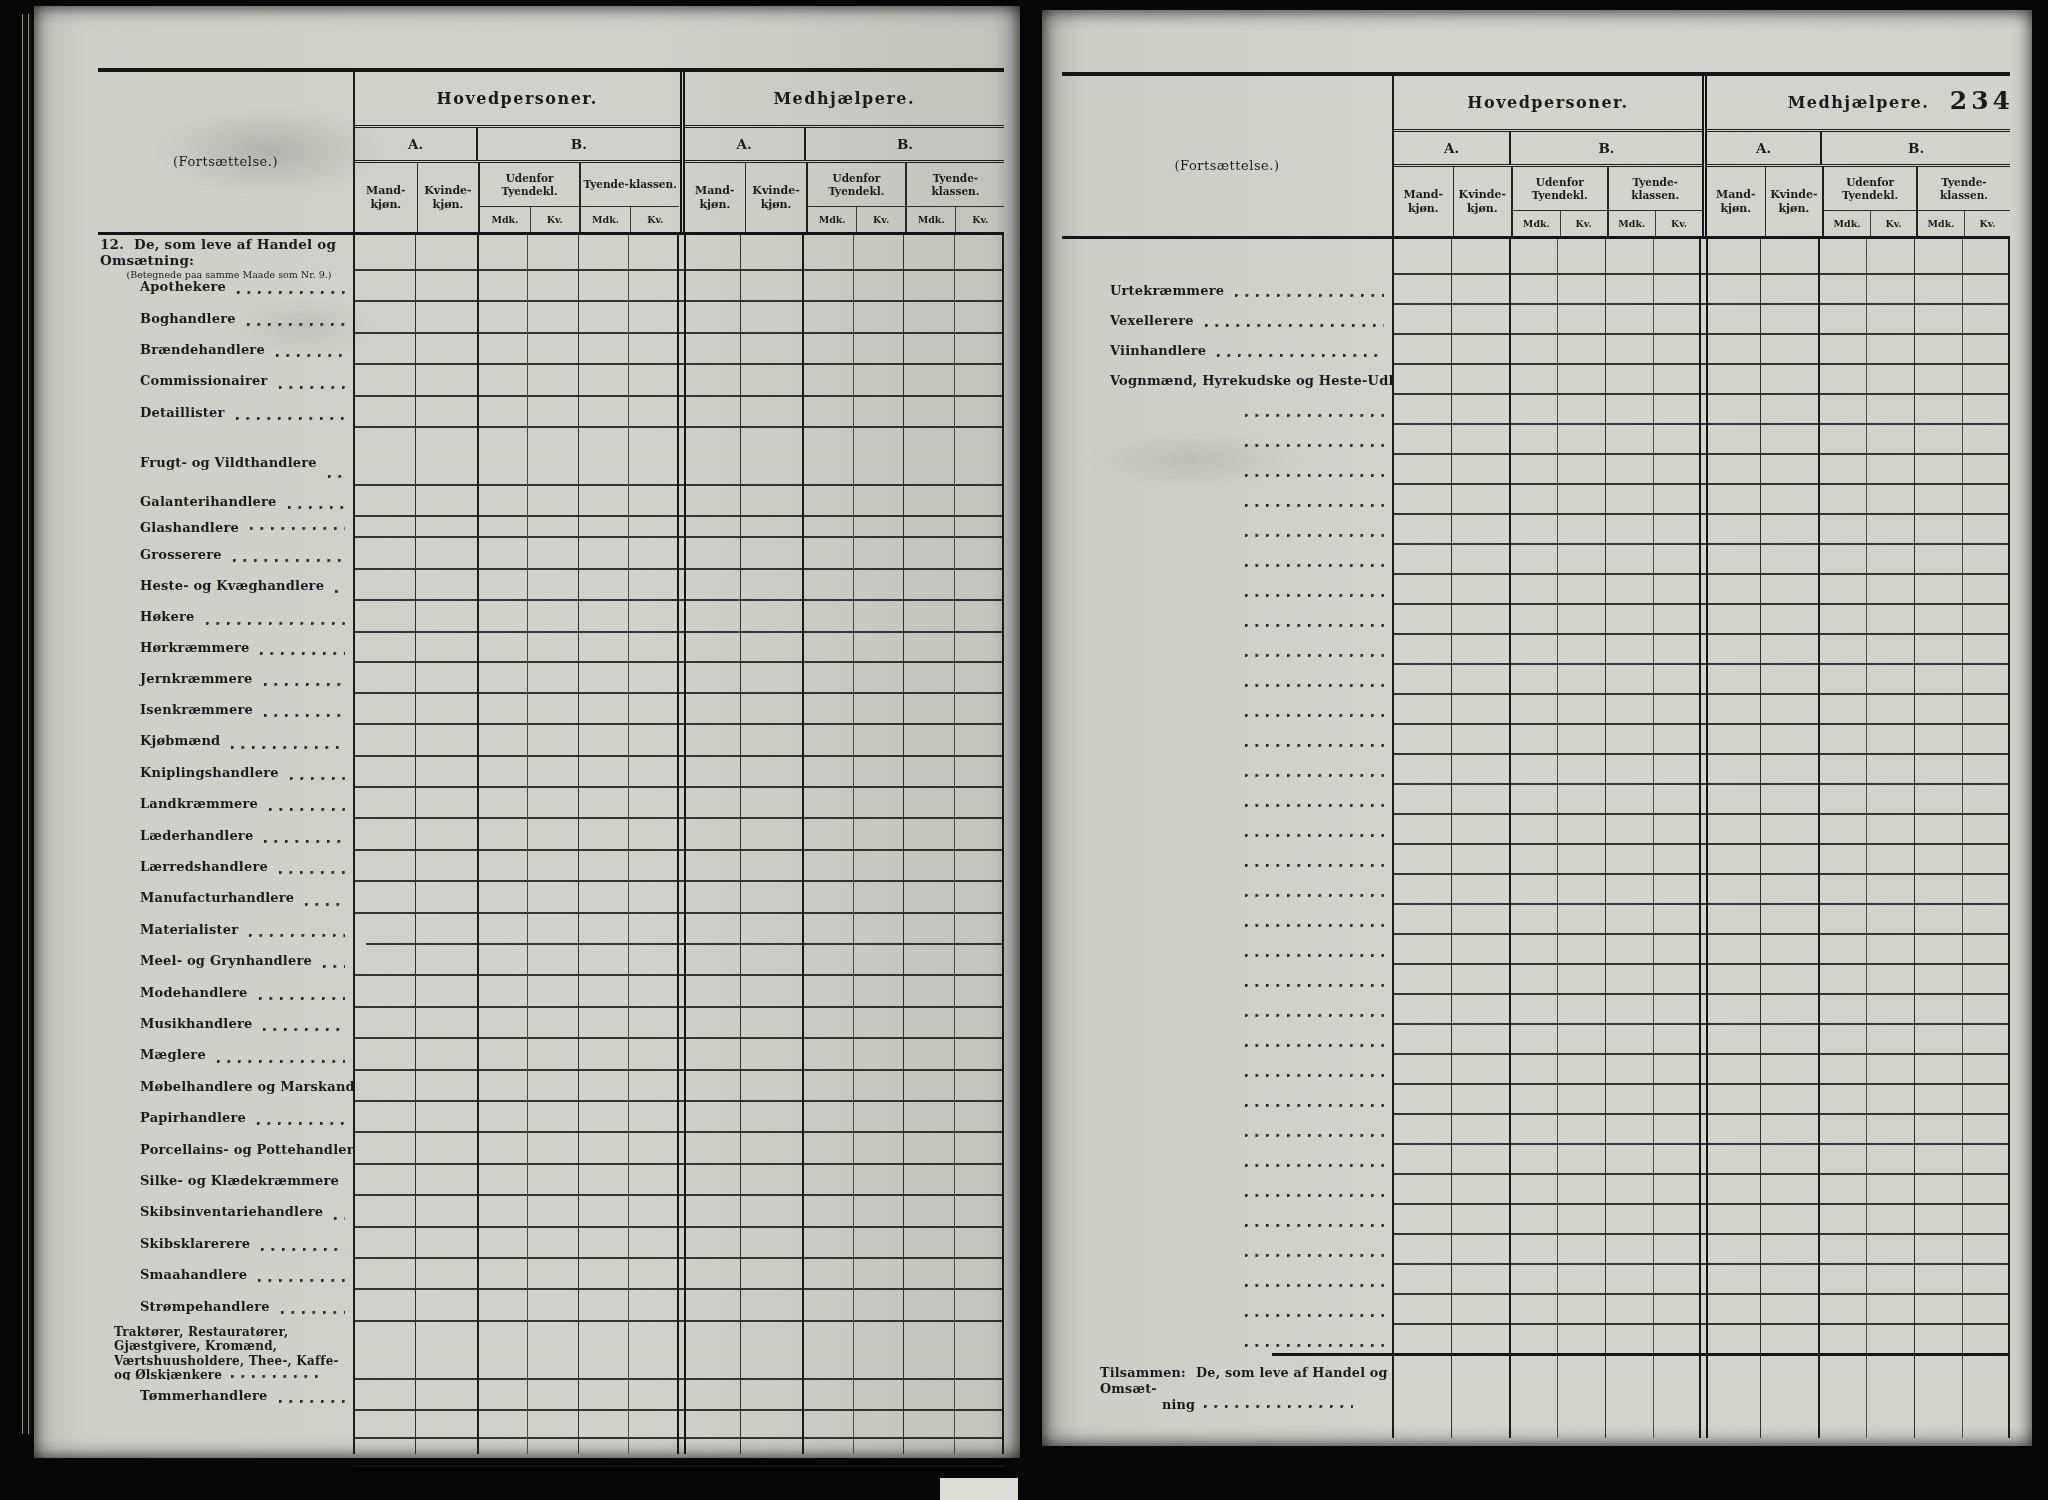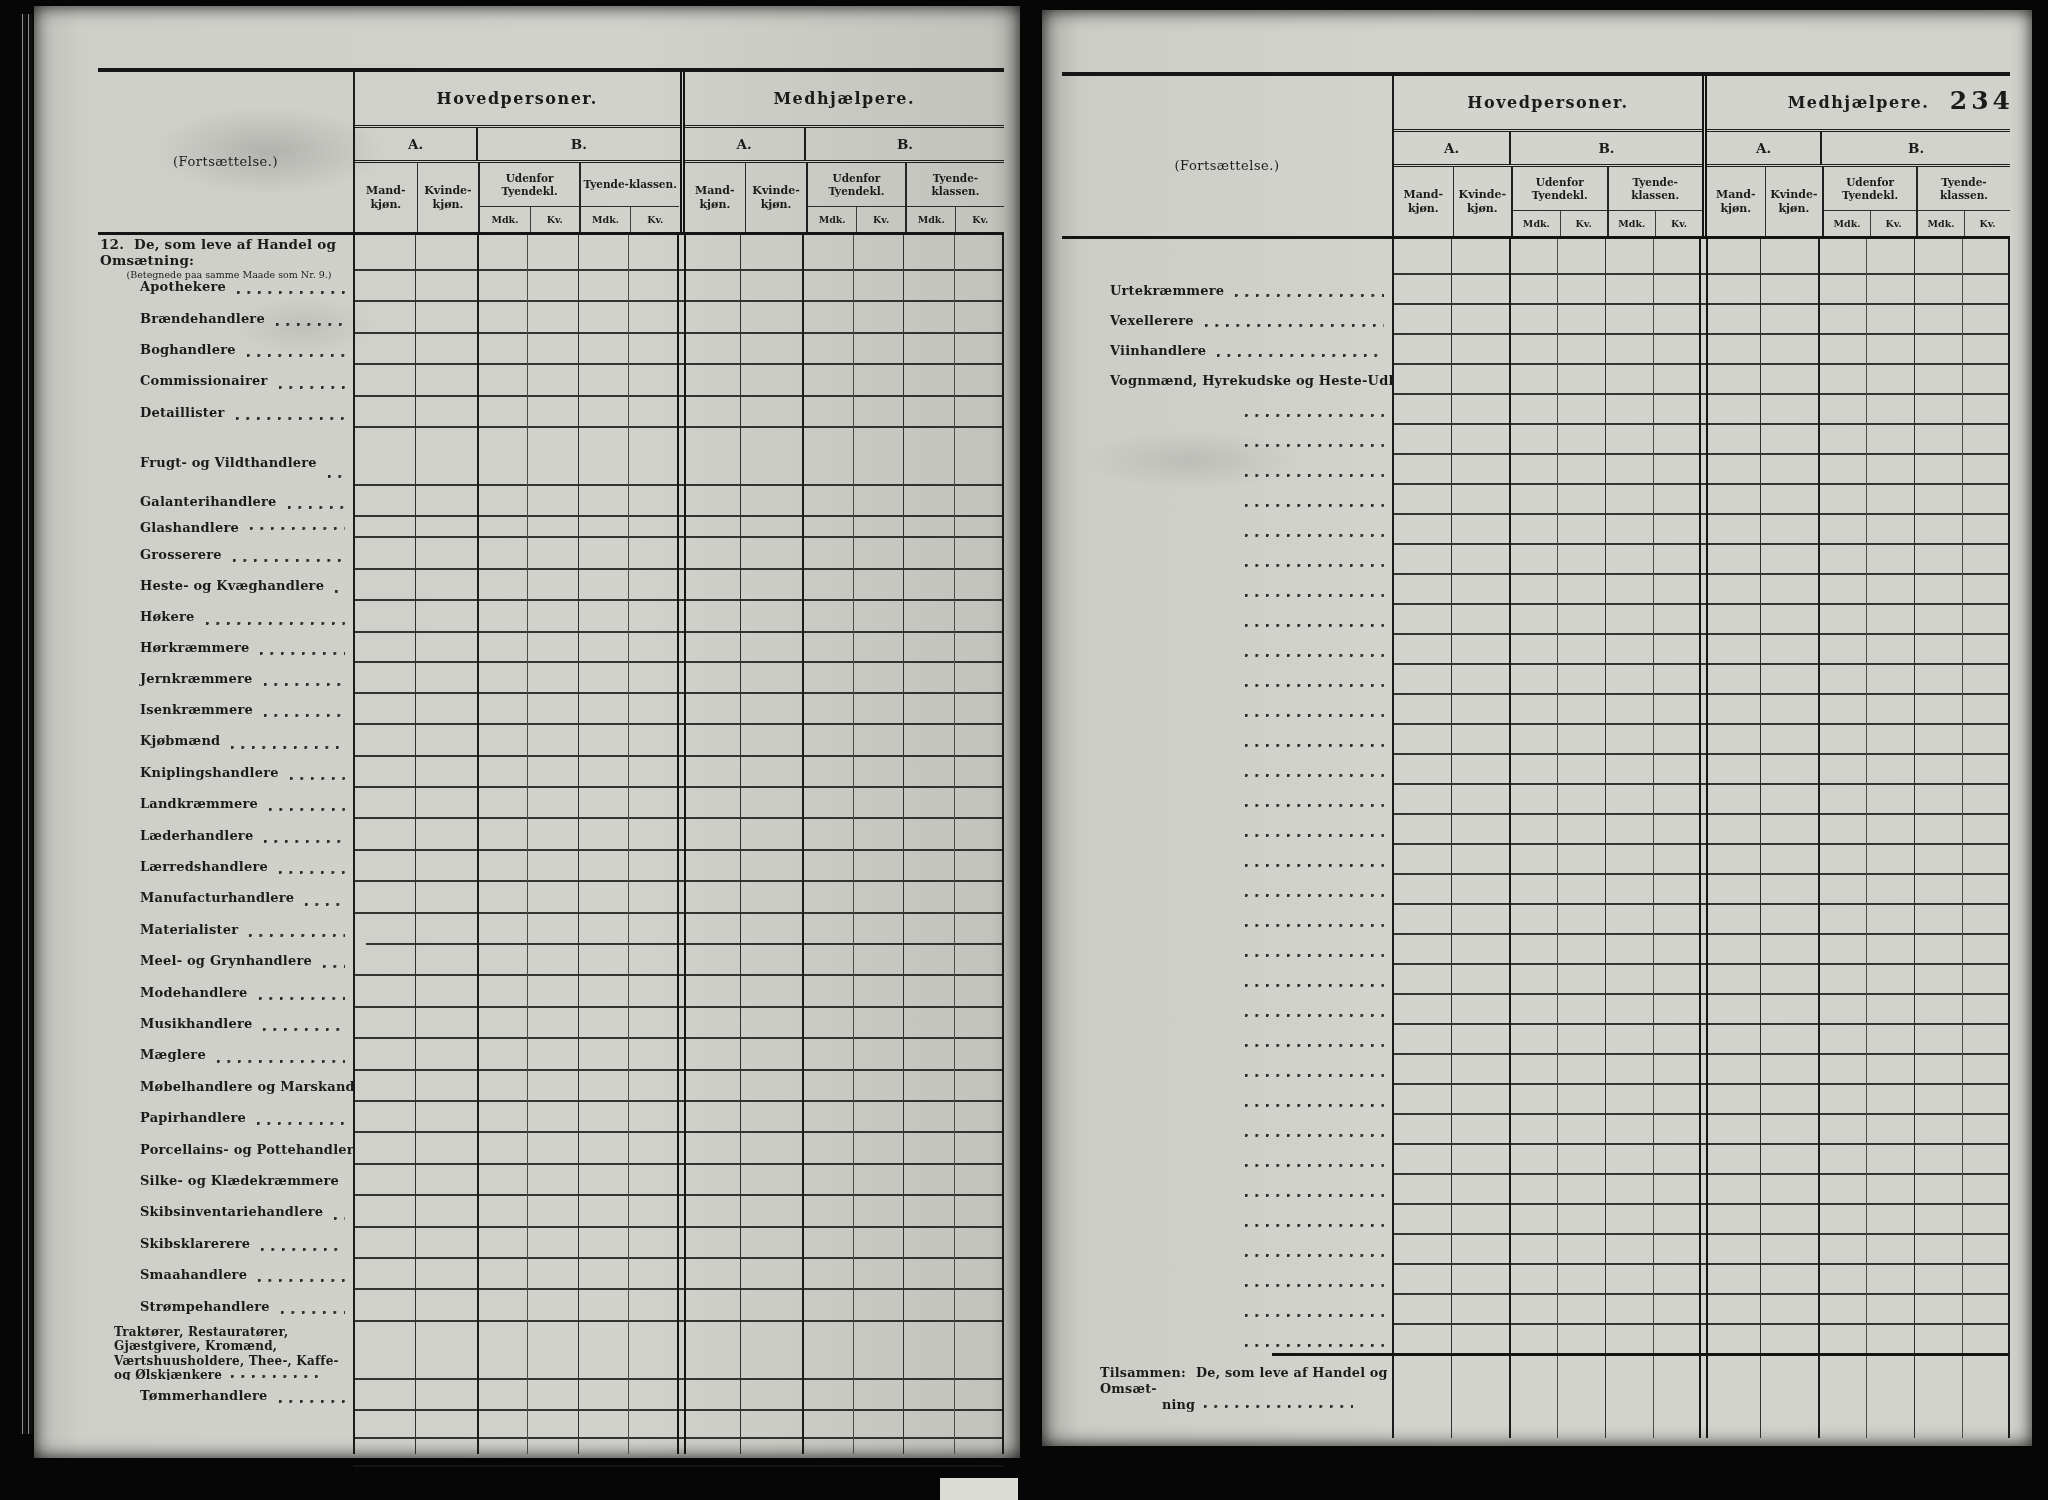--- a/index.html
+++ b/index.html
@@ -180,28 +180,28 @@
         </div>
         <div class="row" style="height: 31.4px;">
           <div class="stub-cell">
             <span class="lbl">Apothekere</span>
             <span class="dots"></span>
           </div>
           <div class="cells"></div>
         </div>
         <div class="row" style="height: 31.4px;">
           <div class="stub-cell">
+            <span class="lbl">Boghandlere</span>
+            <span class="dots"></span>
+          </div>
+          <div class="cells"></div>
+        </div>
+        <div class="row" style="height: 31.4px;">
+          <div class="stub-cell">
             <span class="lbl">Brændehandlere</span>
-            <span class="dots"></span>
-          </div>
-          <div class="cells"></div>
-        </div>
-        <div class="row" style="height: 31.4px;">
-          <div class="stub-cell">
-            <span class="lbl">Boghandlere</span>
             <span class="dots"></span>
           </div>
           <div class="cells"></div>
         </div>
         <div class="row" style="height: 31.4px;">
           <div class="stub-cell">
             <span class="lbl">Commissionairer</span>
             <span class="dots"></span>
           </div>
           <div class="cells"></div>

